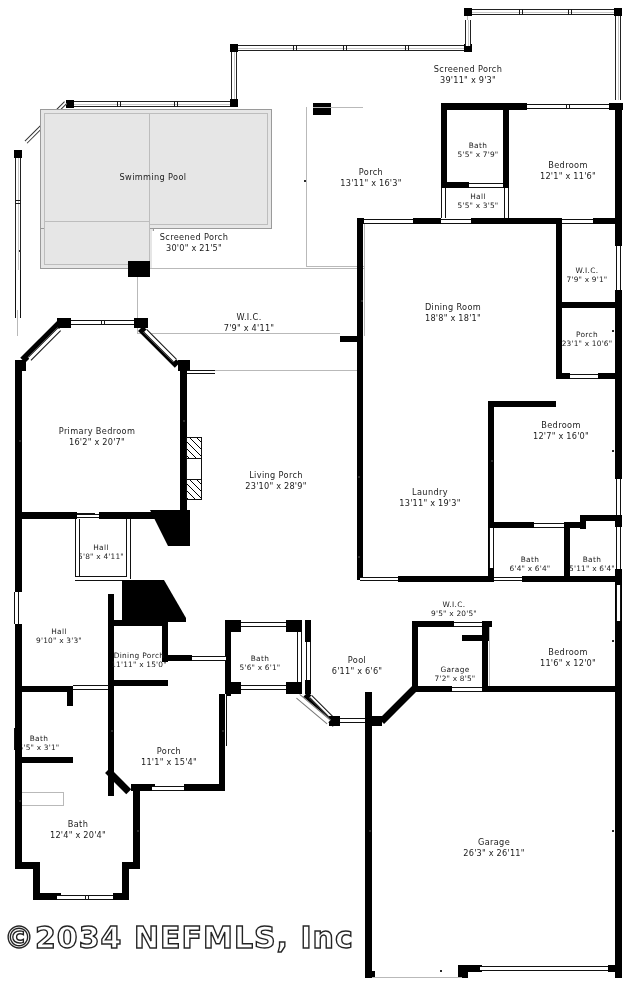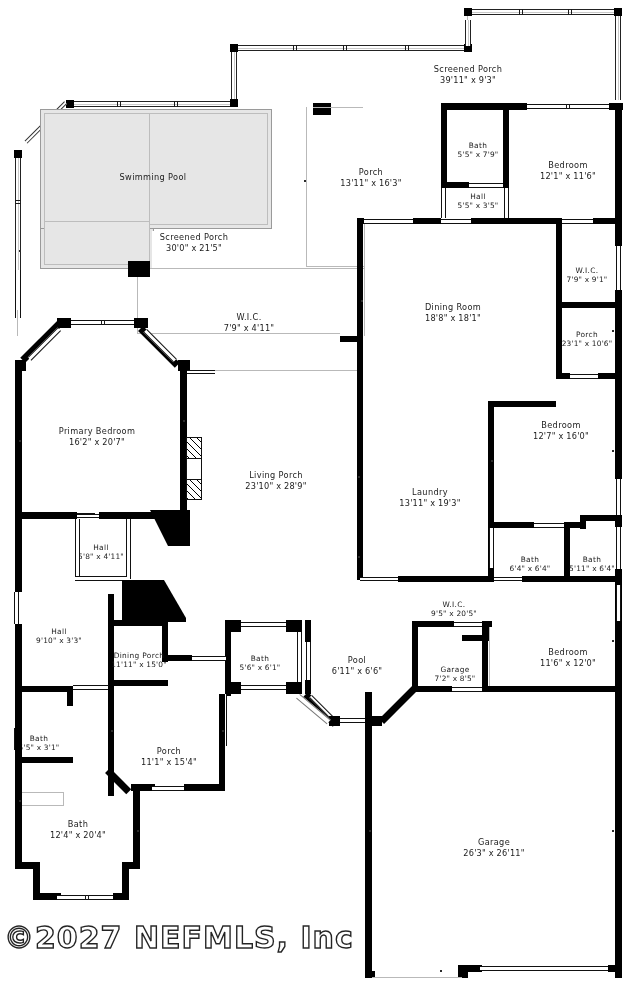--- a/index.html
+++ b/index.html
@@ -564,15 +564,15 @@
   <div class="tick" style="left:612px;top:830px;"></div>
   <div class="tick" style="left:19px;top:800px;"></div>
   <div class="tick" style="left:137px;top:830px;"></div>
   <div class="tick" style="left:440px;top:970px;"></div>
   <div class="tick" style="left:358px;top:476px;"></div>
   <div class="tick" style="left:358px;top:556px;"></div>
   <div class="tick" style="left:612px;top:640px;"></div>
   <div class="tick" style="left:111px;top:730px;"></div>
   <div class="tick" style="left:222px;top:730px;"></div>
 
-  <div id="watermark">©2027 NEFMLS, Inc</div>
+  <div id="watermark">©2034 NEFMLS, Inc</div>
 
 </div>
 
 </body></html>

